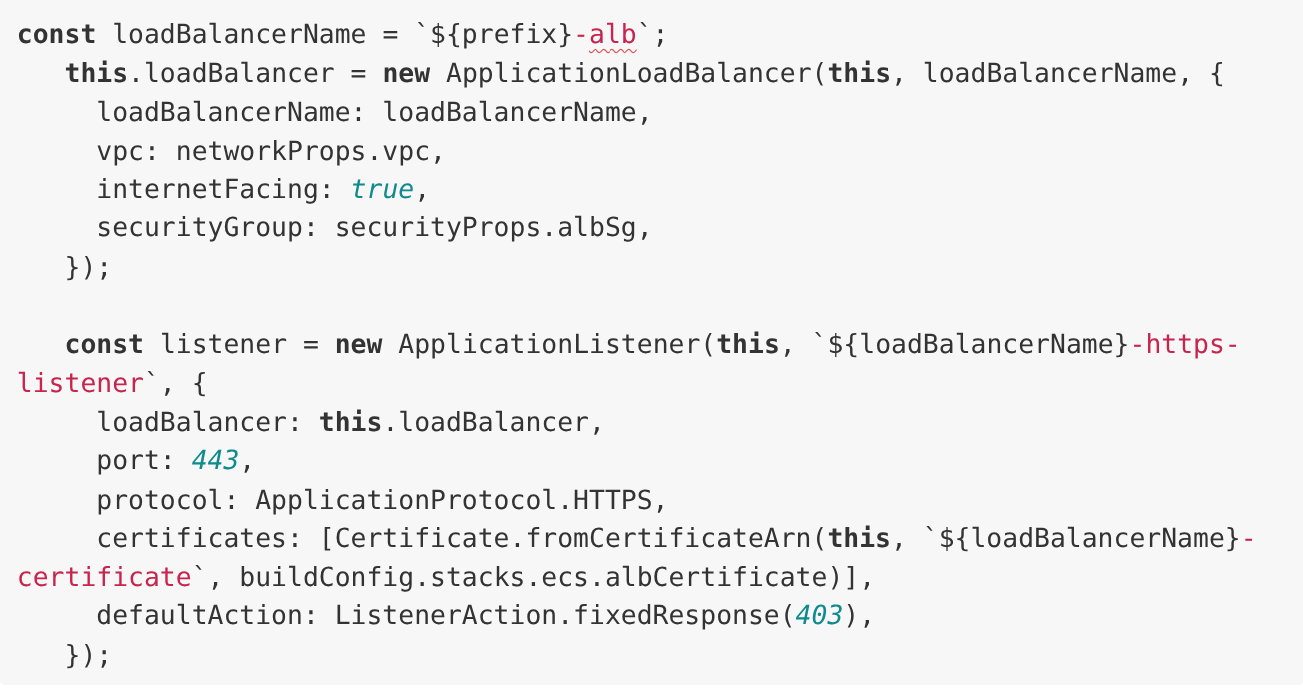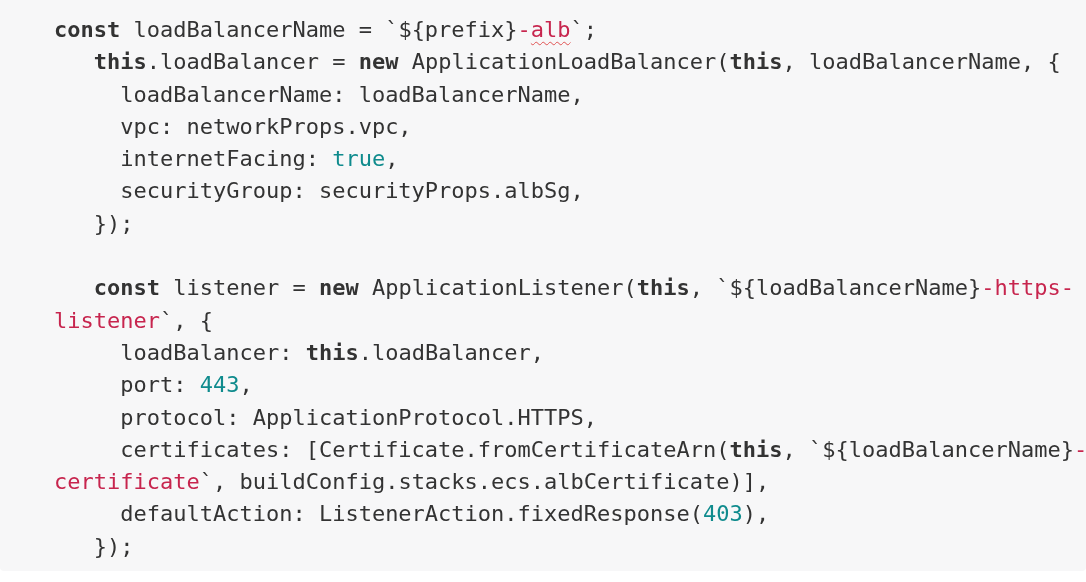--- a/index.html
+++ b/index.html
@@ -19,26 +19,25 @@
     border-radius: 0 0 4px 4px;
     font-family: "DejaVu Sans Mono", "Liberation Mono", monospace;
     font-size: 22px;
     line-height: 32.3px;
     color: var(--tok-plain, #333333);
     white-space: pre;
     overflow: hidden;
   }
   .code-line {
     min-height: 32.3px;
-    margin-left: 40px;
   }
   .tok-p { color: var(--tok-plain, #333333); }
   .tok-k { color: var(--tok-keyword, #333333); font-weight: bold; }
   .tok-s { color: var(--tok-string, #c7254e); }
-  .tok-n { color: var(--tok-number, #0f8b8d); }
+  .tok-n { color: var(--tok-number, #0f8b8d); font-style: italic; }
   .tok-wavy {
     text-decoration: underline wavy #e05252;
     text-decoration-thickness: 1px;
     text-underline-offset: 4px;
     text-decoration-skip-ink: none;
   }
   .page-gutter {
     width: 1086px;
     height: 11px;
     background: #ffffff;

